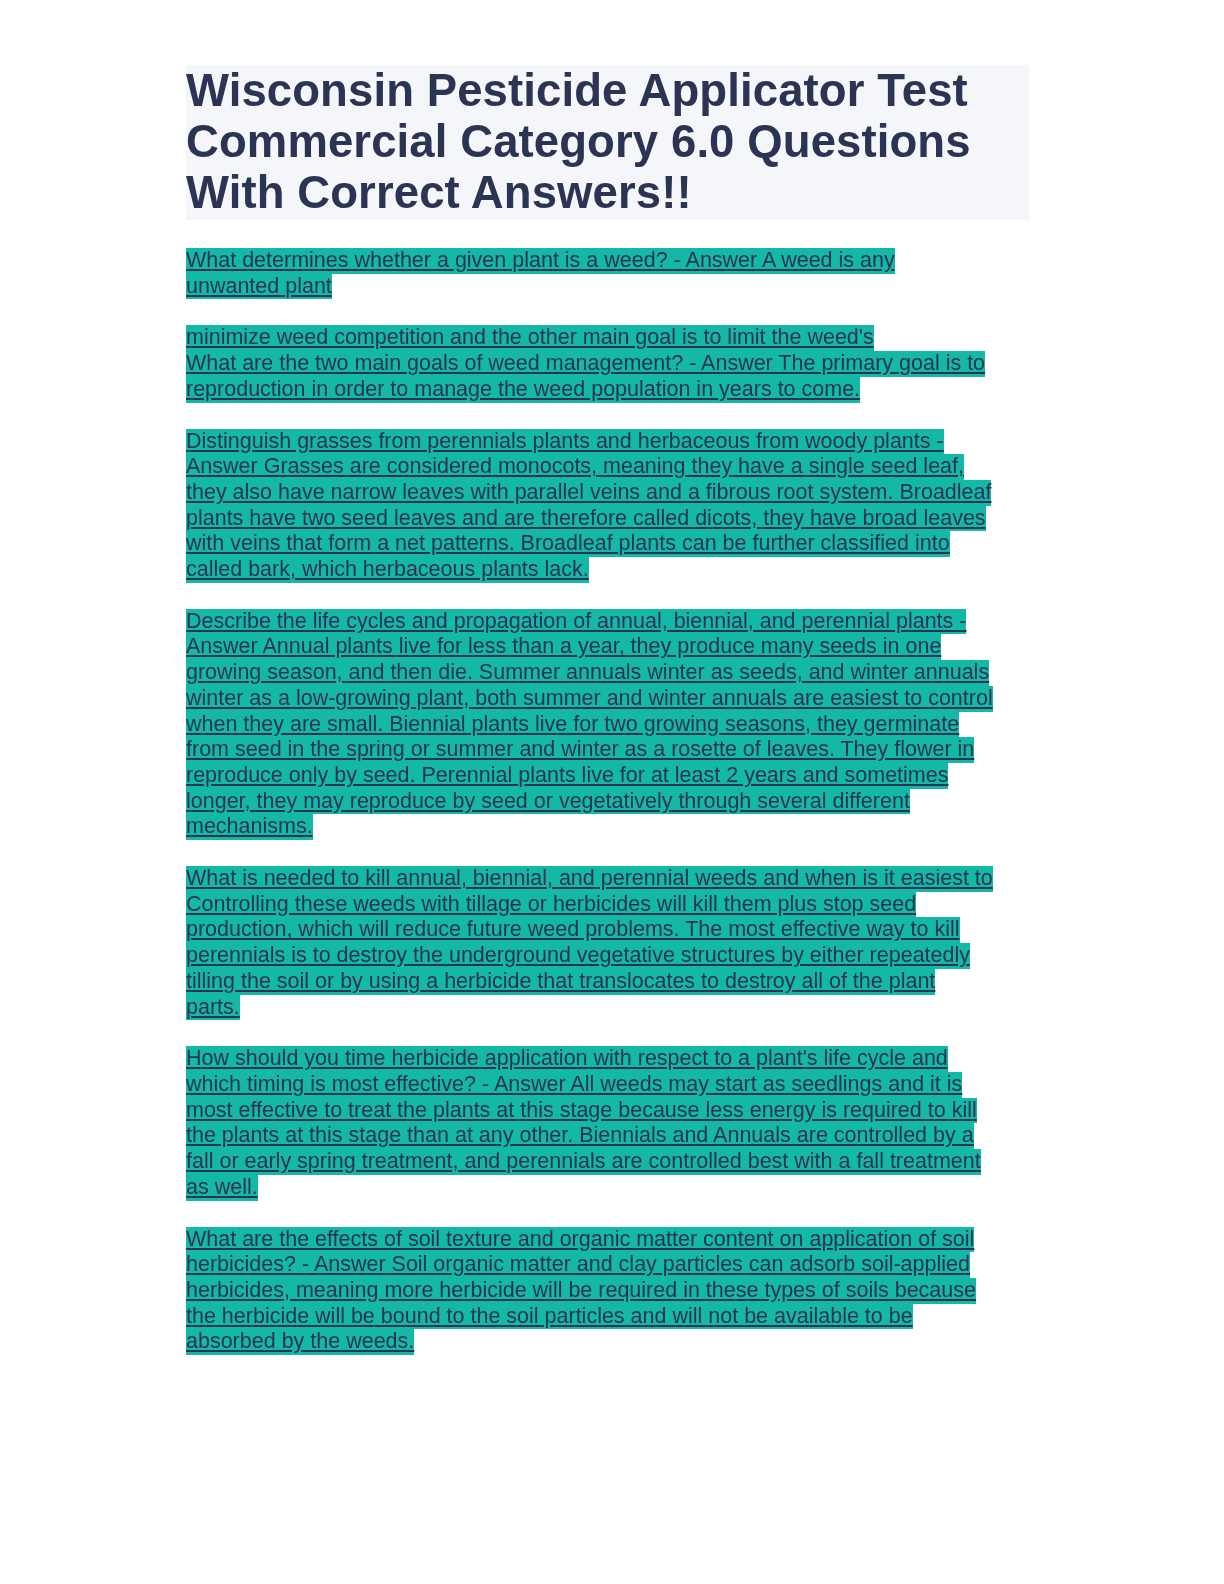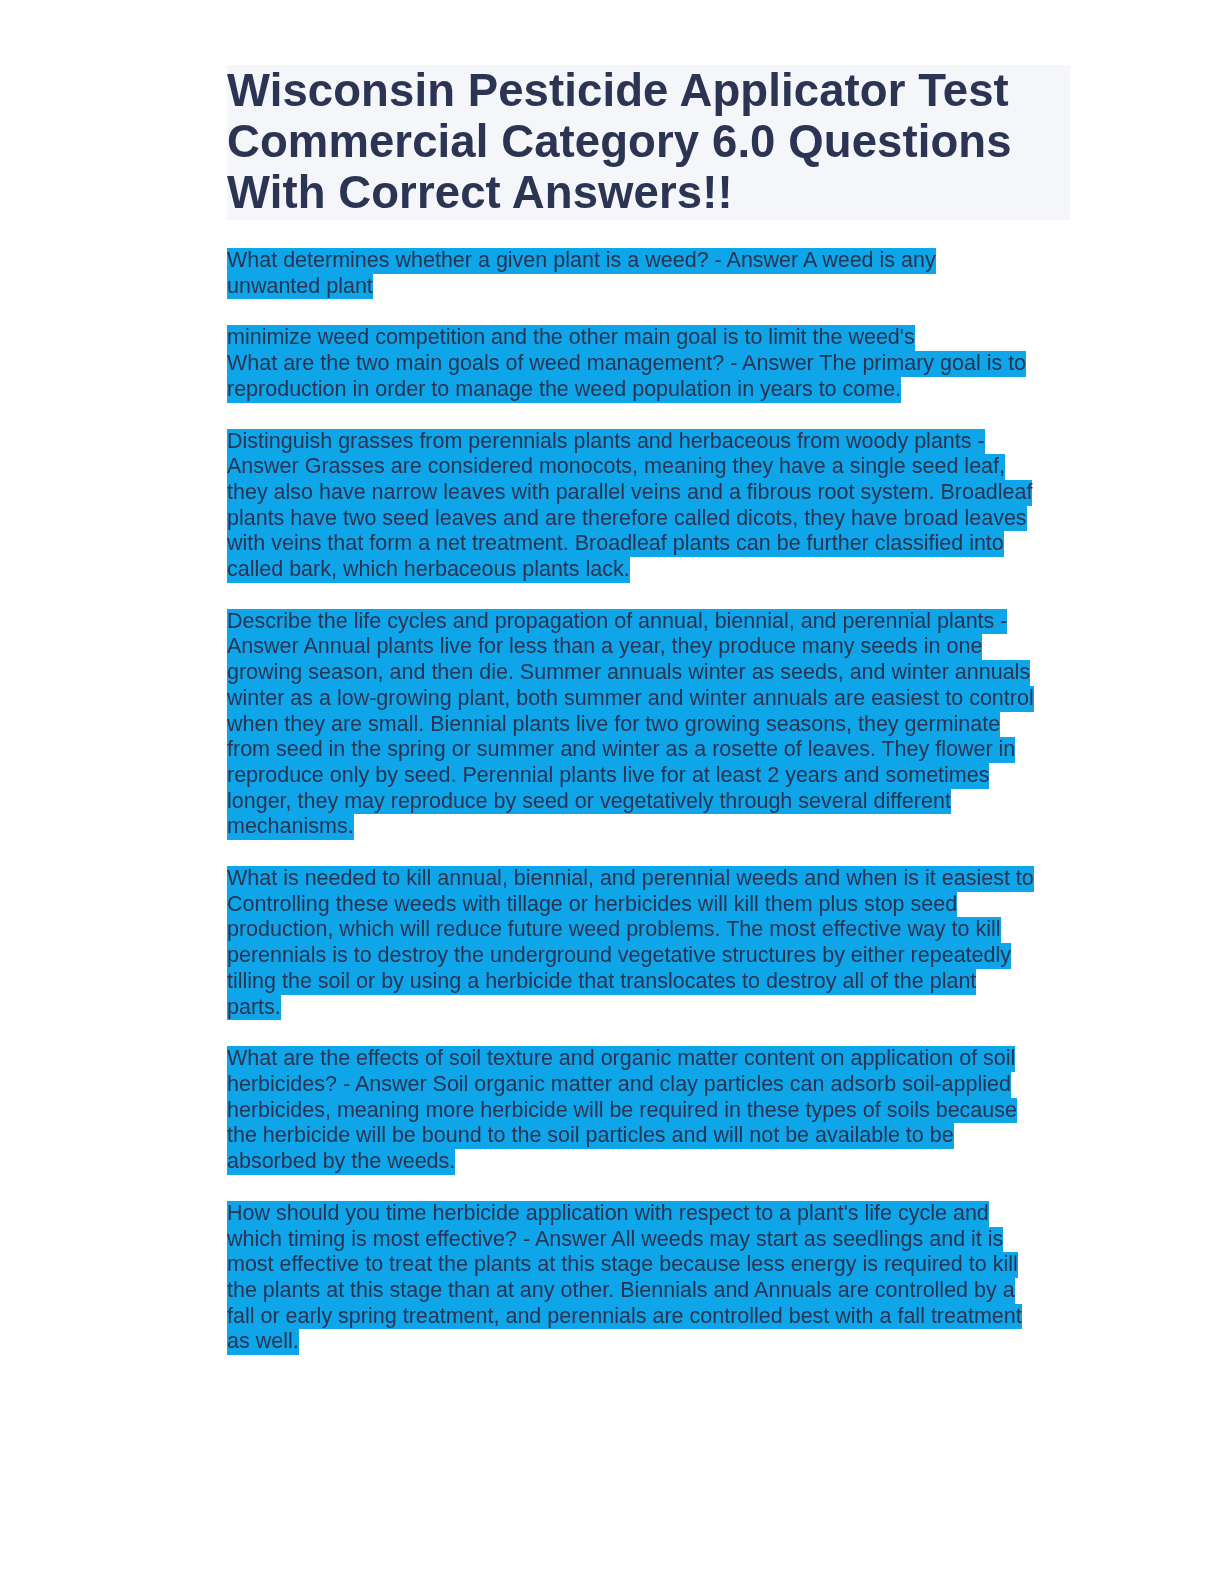--- a/index.html
+++ b/index.html
@@ -1,26 +1,26 @@
 <!DOCTYPE html>
 <html><head>
 <meta charset="utf-8">
 <style>
   html, body { margin: 0; padding: 0; background: #ffffff; }
   body { width: 1224px; height: 1584px; position: relative; overflow: hidden;
          font-family: "Liberation Sans", sans-serif; color: #2b3453; }
-  .page { position: absolute; left: 186px; top: 65px; width: 843px; margin-left: 41px; }
+  .page { position: absolute; left: 186px; top: 65px; width: 843px; }
   .title-block { background: #f5f6fa; padding: 0; margin: 0; }
   .title-line { display: block; font-size: 45.5px; font-weight: bold; line-height: 51px;
                 color: #2b3453; white-space: nowrap; letter-spacing: 0.1px; }
   .title-block { height: 155px; }
   .qa { margin-top: 26px; }
   .qa:first-of-type { margin-top: 0; }
-  .line { display: table; background: #0ea5e9; font-size: 21.5px; line-height: 25.7px;
-          white-space: nowrap; color: #2b3453; }
+  .line { display: table; background: #14b8a6; font-size: 21.5px; line-height: 25.7px;
+          white-space: nowrap; color: #2b3453; text-decoration: underline; }
   #qa-list { margin-top: 28px; }
 </style>
 </head>
 <body>
 
 <div class="page">
   <div class="title-block">
     <span class="title-line">Wisconsin Pesticide Applicator Test</span>
     <span class="title-line">Commercial Category 6.0 Questions</span>
     <span class="title-line">With Correct Answers!!</span>
@@ -34,21 +34,21 @@
       <div class="qa">
         <span class="line">minimize weed competition and the other main goal is to limit the weed's</span>
         <span class="line">What are the two main goals of weed management? - Answer The primary goal is to</span>
         <span class="line">reproduction in order to manage the weed population in years to come.</span>
       </div>
       <div class="qa">
         <span class="line">Distinguish grasses from perennials plants and herbaceous from woody plants -</span>
         <span class="line">Answer Grasses are considered monocots, meaning they have a single seed leaf,</span>
         <span class="line">they also have narrow leaves with parallel veins and a fibrous root system. Broadleaf</span>
         <span class="line">plants have two seed leaves and are therefore called dicots, they have broad leaves</span>
-        <span class="line">with veins that form a net treatment. Broadleaf plants can be further classified into</span>
+        <span class="line">with veins that form a net patterns. Broadleaf plants can be further classified into</span>
         <span class="line">called bark, which herbaceous plants lack.</span>
       </div>
       <div class="qa">
         <span class="line">Describe the life cycles and propagation of annual, biennial, and perennial plants -</span>
         <span class="line">Answer Annual plants live for less than a year, they produce many seeds in one</span>
         <span class="line">growing season, and then die. Summer annuals winter as seeds, and winter annuals</span>
         <span class="line">winter as a low-growing plant, both summer and winter annuals are easiest to control</span>
         <span class="line">when they are small. Biennial plants live for two growing seasons, they germinate</span>
         <span class="line">from seed in the spring or summer and winter as a rosette of leaves. They flower in</span>
         <span class="line">reproduce only by seed. Perennial plants live for at least 2 years and sometimes</span>
@@ -57,28 +57,28 @@
       </div>
       <div class="qa">
         <span class="line">What is needed to kill annual, biennial, and perennial weeds and when is it easiest to</span>
         <span class="line">Controlling these weeds with tillage or herbicides will kill them plus stop seed</span>
         <span class="line">production, which will reduce future weed problems. The most effective way to kill</span>
         <span class="line">perennials is to destroy the underground vegetative structures by either repeatedly</span>
         <span class="line">tilling the soil or by using a herbicide that translocates to destroy all of the plant</span>
         <span class="line">parts.</span>
       </div>
       <div class="qa">
-        <span class="line">What are the effects of soil texture and organic matter content on application of soil</span>
-        <span class="line">herbicides? - Answer Soil organic matter and clay particles can adsorb soil-applied</span>
-        <span class="line">herbicides, meaning more herbicide will be required in these types of soils because</span>
-        <span class="line">the herbicide will be bound to the soil particles and will not be available to be</span>
-        <span class="line">absorbed by the weeds.</span>
-      </div>
-      <div class="qa">
         <span class="line">How should you time herbicide application with respect to a plant's life cycle and</span>
         <span class="line">which timing is most effective? - Answer All weeds may start as seedlings and it is</span>
         <span class="line">most effective to treat the plants at this stage because less energy is required to kill</span>
         <span class="line">the plants at this stage than at any other. Biennials and Annuals are controlled by a</span>
         <span class="line">fall or early spring treatment, and perennials are controlled best with a fall treatment</span>
         <span class="line">as well.</span>
       </div>
+      <div class="qa">
+        <span class="line">What are the effects of soil texture and organic matter content on application of soil</span>
+        <span class="line">herbicides? - Answer Soil organic matter and clay particles can adsorb soil-applied</span>
+        <span class="line">herbicides, meaning more herbicide will be required in these types of soils because</span>
+        <span class="line">the herbicide will be bound to the soil particles and will not be available to be</span>
+        <span class="line">absorbed by the weeds.</span>
+      </div>
     </div>
 </div>
 
 </body></html>

